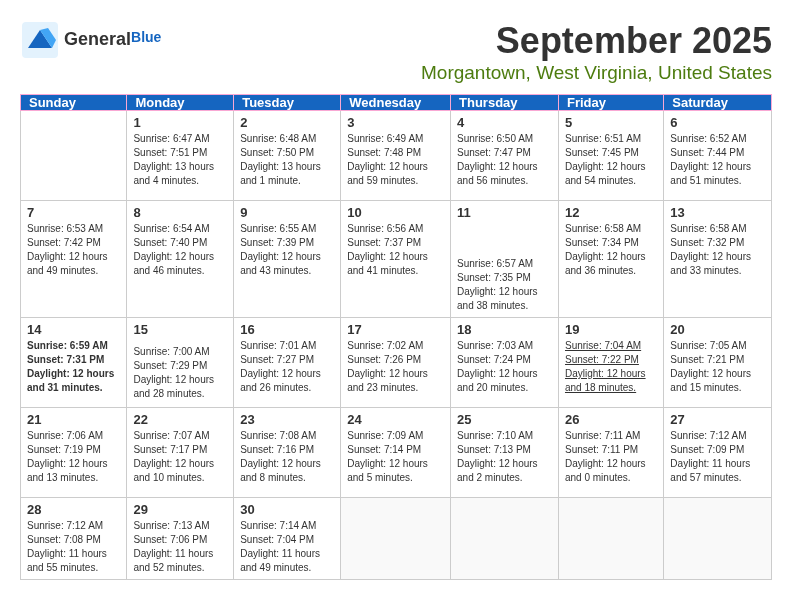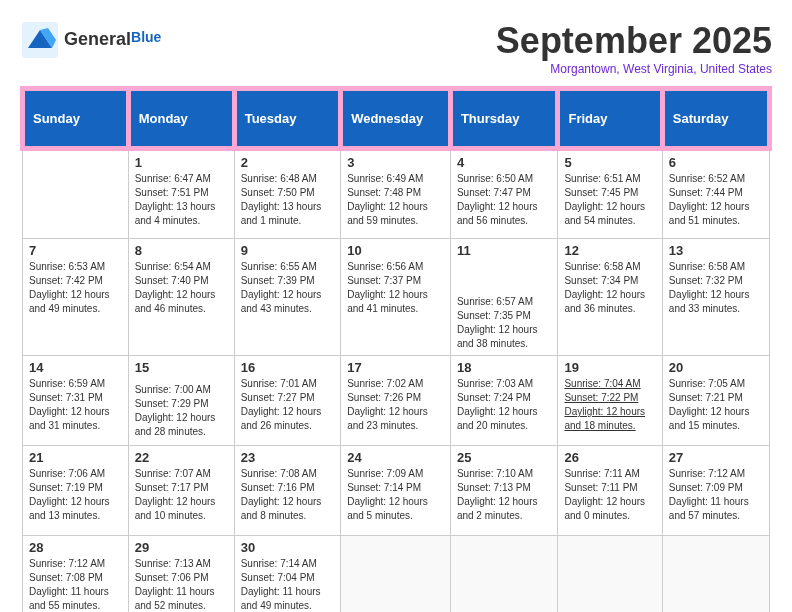--- a/index.html
+++ b/index.html
@@ -42,35 +42,35 @@
     }
     .title-block {
       text-align: right;
     }
     .month-title {
       font-size: 36px;
       font-weight: bold;
       color: #333;
     }
     .location {
-      font-size: 12px;
-      color: #6d28d9;
+      font-size: 19px;
+      color: #4d7c0f;
     }
     .calendar {
       width: 100%;
       border-collapse: collapse;
       border: 1px solid #ccc;
     }
     .calendar th {
       background-color: #1565c0;
       color: white;
       text-align: left;
-      padding: 20px 8px;
+      padding: 0 8px;
       font-size: 13px;
-      border: 5px solid #f9a8d4;
+      border: 1px solid #f9a8d4;
     }
     .calendar td {
       vertical-align: top;
       padding: 4px 6px;
       border: 1px solid #ccc;
       width: 113px;
       height: 90px;
       font-size: 10.5px;
       color: #333;
     }
@@ -220,21 +220,21 @@
           <div class="day-number">13</div>
           <div class="day-info" style="white-space: pre-line;">Sunrise: 6:58 AM
 Sunset: 7:32 PM
 Daylight: 12 hours
 and 33 minutes.</div>
         </td>
       </tr>
       <tr class="week-row">
         <td>
           <div class="day-number">14</div>
-          <div class="day-info" style="white-space: pre-line;">Sunrise: 6:59 AM
+          <div class="day-info" style="white-space: pre-line; font-weight: bold;">Sunrise: 6:59 AM
 Sunset: 7:31 PM
 Daylight: 12 hours
 and 31 minutes.</div>
         </td>
         <td>
           <div class="day-number">15</div>
           <div class="day-info" style="white-space: pre-line; margin-top: 8px;">Sunrise: 7:00 AM
 Sunset: 7:29 PM
 Daylight: 12 hours
 and 28 minutes.</div>

